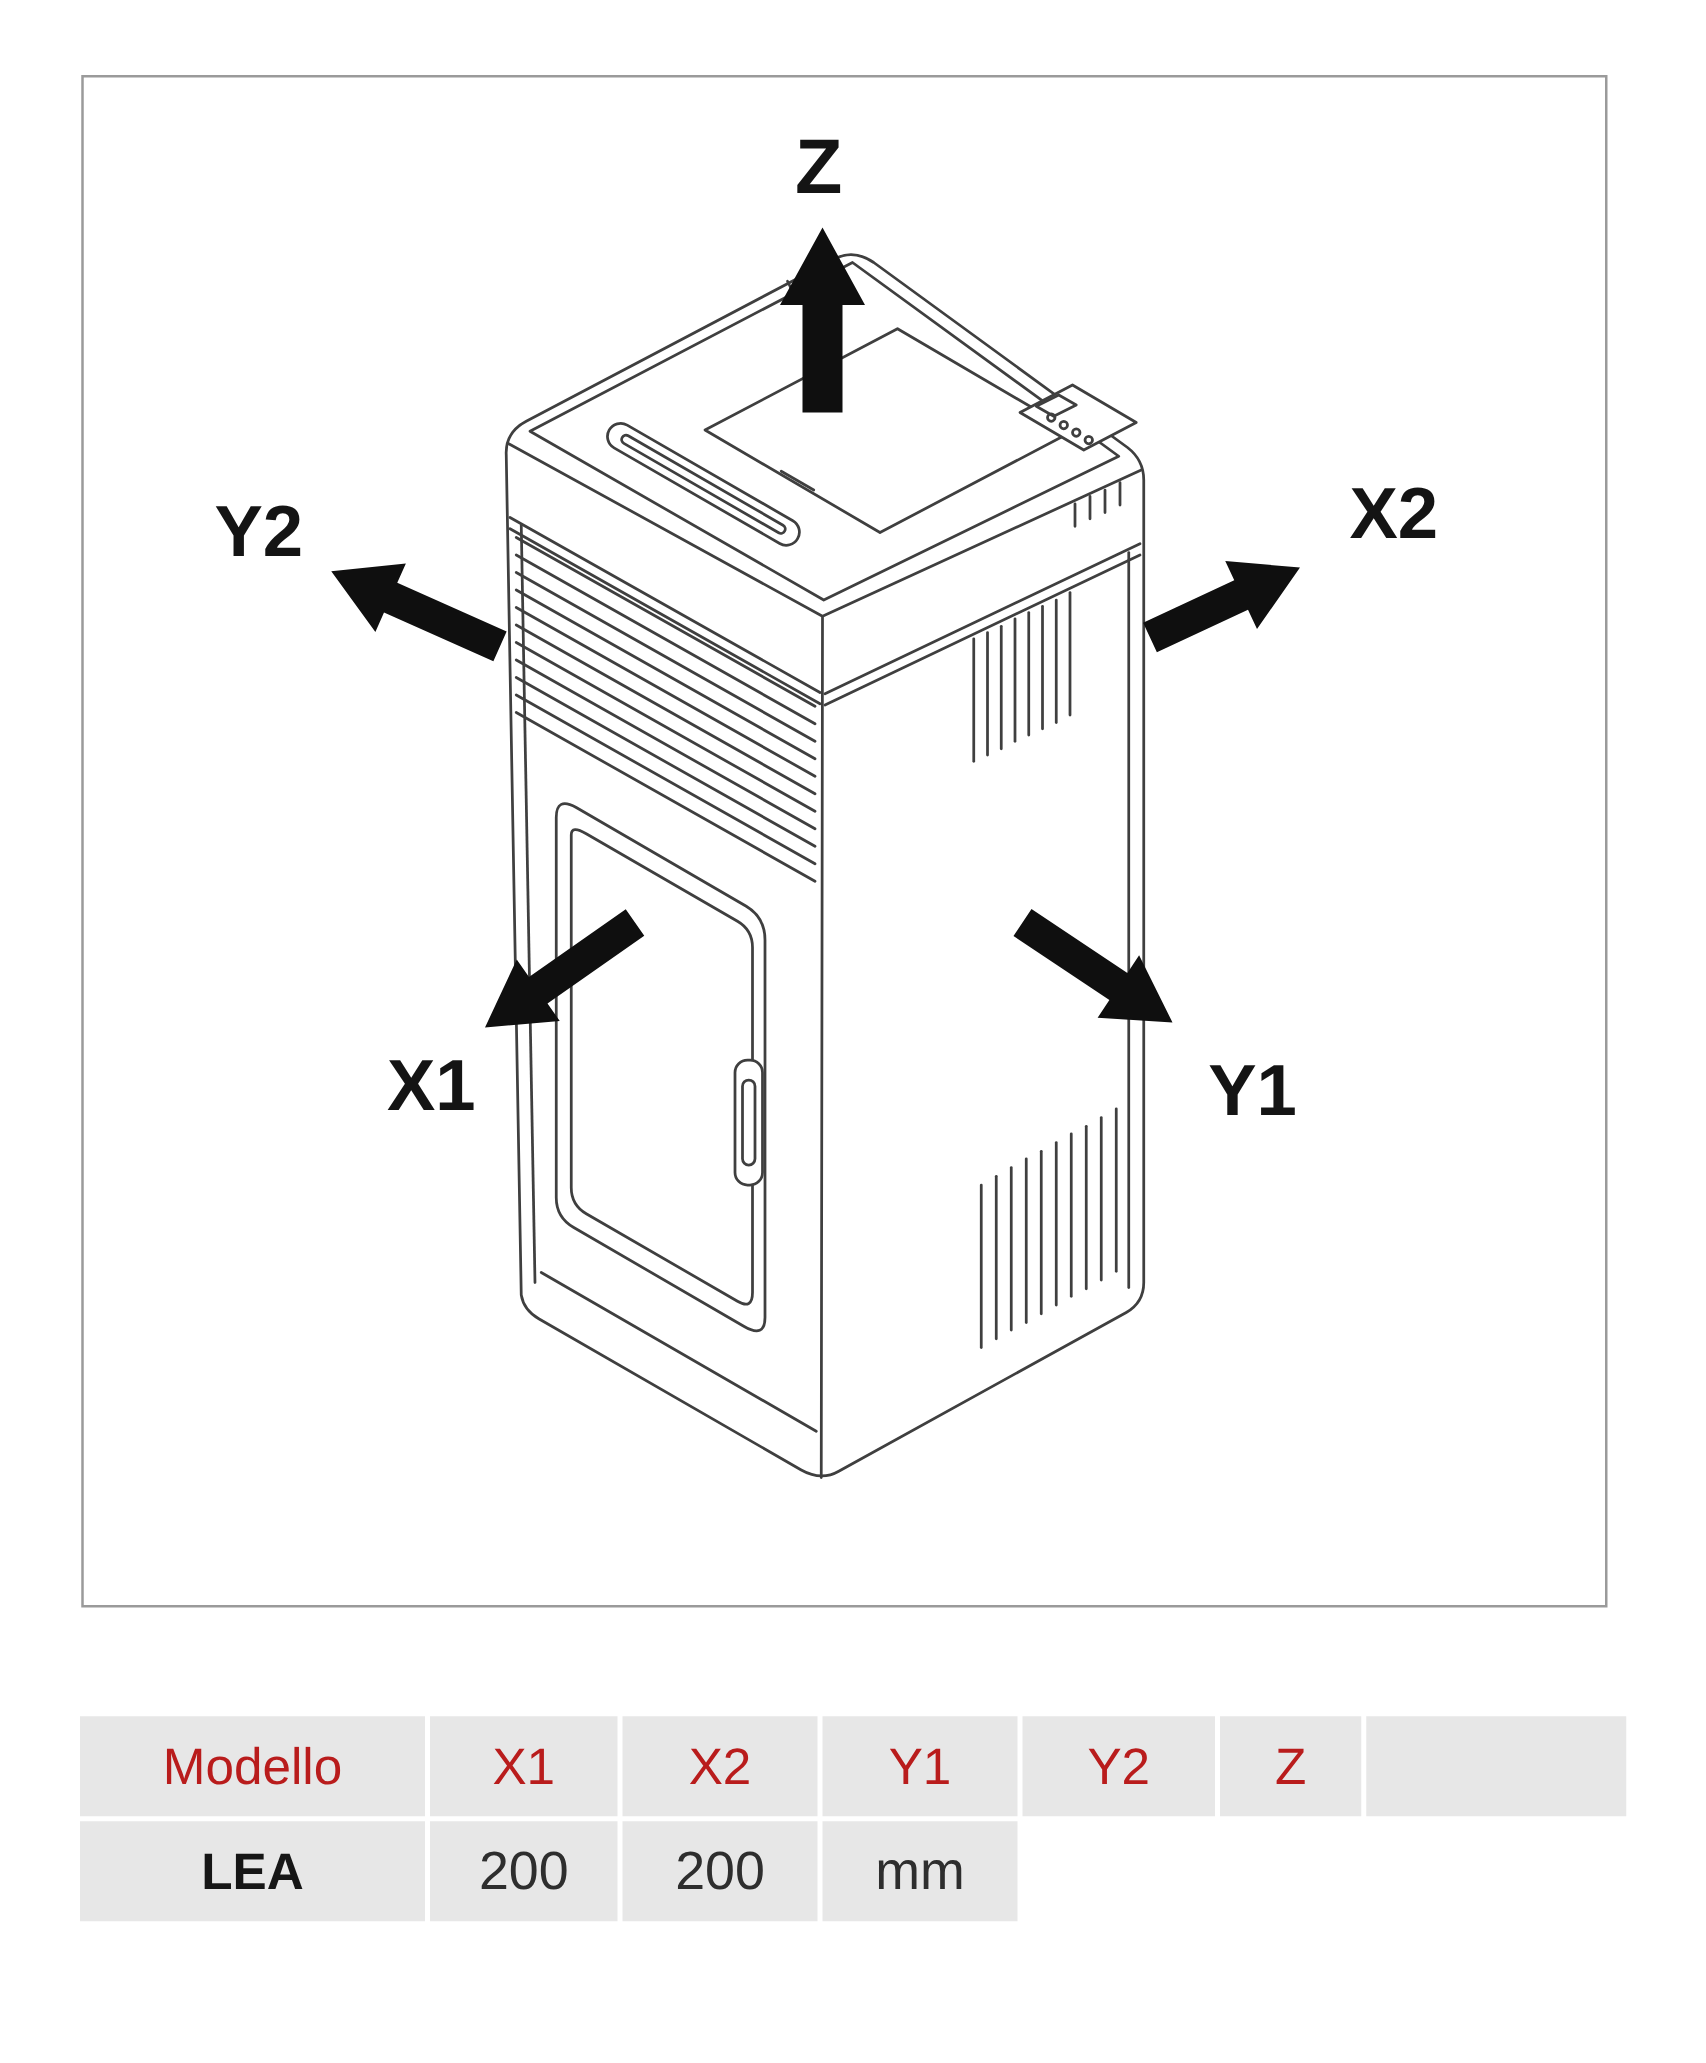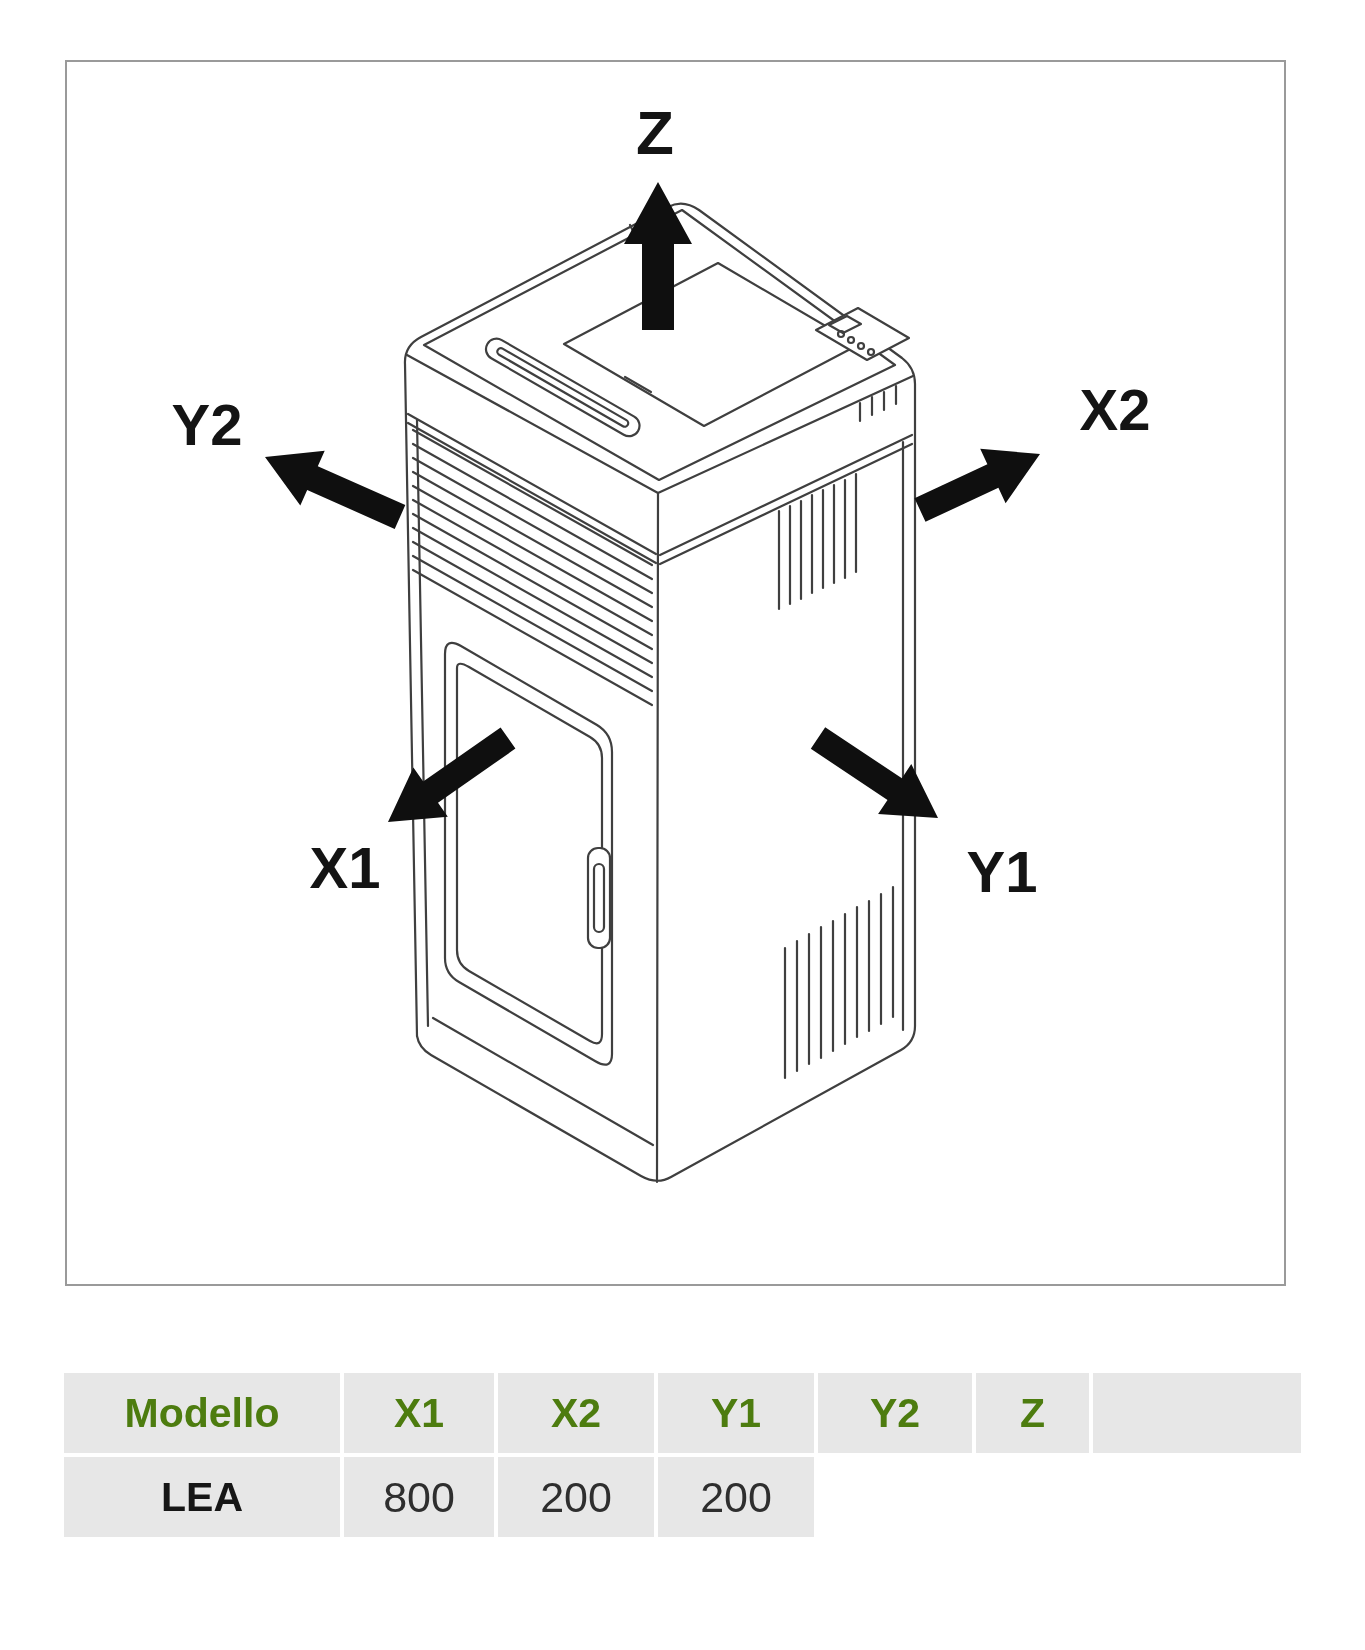--- a/index.html
+++ b/index.html
@@ -20,21 +20,21 @@
     grid-template-columns:276px 150px 156px 156px 154px 113px 208px;
     grid-auto-rows:80px;
     gap:4px;
   }
   .cell{
     background:#e7e7e7;
     display:flex;align-items:center;justify-content:center;
     font-size:41px;line-height:1;
     color:#222222;
   }
-  .cell.hdr{font-weight:700;color:#4d7c0f;}
+  .cell.hdr{font-weight:400;color:#b91c1c;}
   .cell.val{font-weight:400;color:#2e2e2e;font-size:43px;}
   .cell.val.bold{font-weight:700;color:#161616;font-size:41px;}
 </style>
 </head>
 <body>
 
 <div class="diagram-frame">
   <svg viewBox="0 0 1217 1222">
 
     <g stroke="#3f3f3f" stroke-width="2.2" fill="none" stroke-linejoin="round" stroke-linecap="round">
@@ -150,16 +150,16 @@
 <div class="spec-table">
   <div class="cell hdr">Modello</div>
   <div class="cell hdr">X1</div>
   <div class="cell hdr">X2</div>
   <div class="cell hdr">Y1</div>
   <div class="cell hdr">Y2</div>
   <div class="cell hdr">Z</div>
   <div class="cell hdr"></div>
 
   <div class="cell val bold">LEA</div>
-  <div class="cell val">800</div>
   <div class="cell val">200</div>
   <div class="cell val">200</div>
+  <div class="cell val">mm</div>
 </div>
 
 </body></html>

